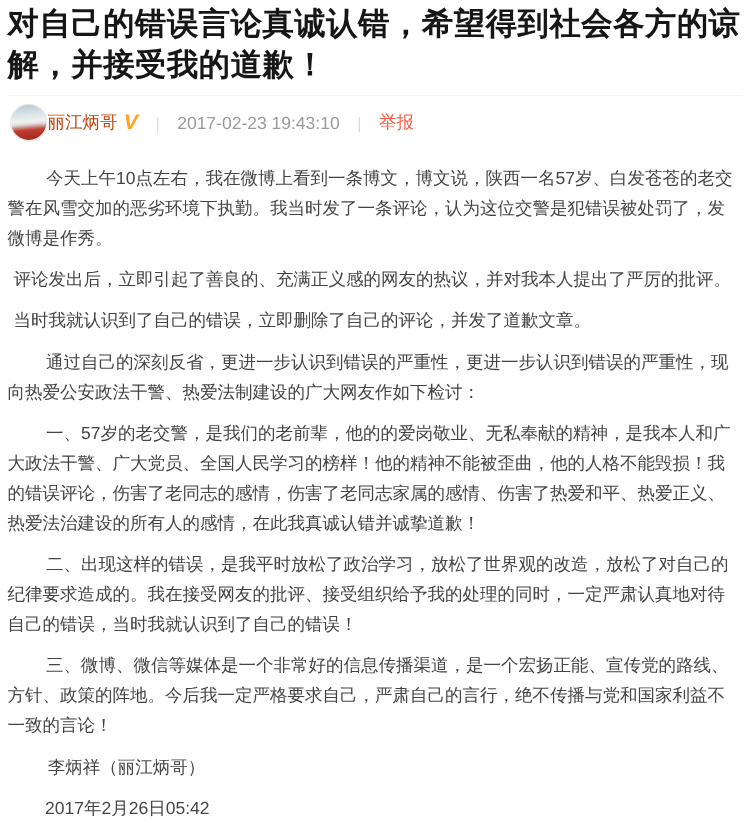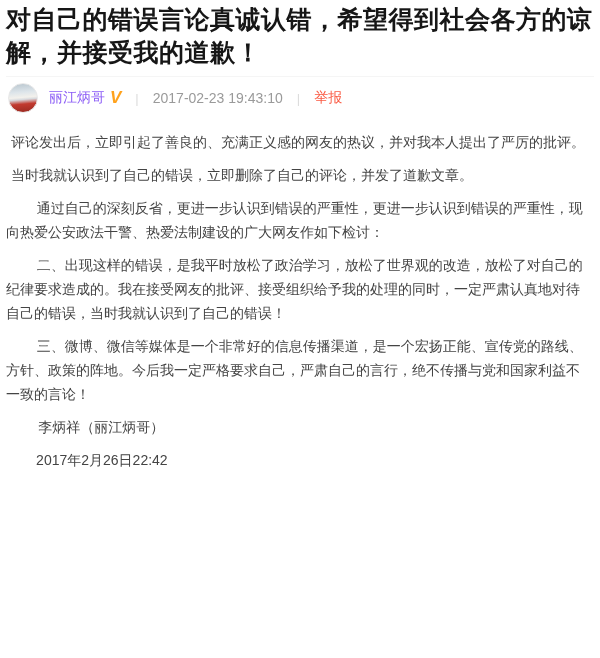--- a/index.html
+++ b/index.html
@@ -43,22 +43,22 @@
     margin-left: 2px;
     background: linear-gradient(175deg,
       #b9c6cf 0%, #dde5ea 30%, #f3f1ec 48%,
       #d8dade 55%, #c23a2f 70%, #992920 100%);
     border: 1px solid #e8e8e8;
     box-sizing: border-box;
     flex: 0 0 auto;
     cursor: pointer;
   }
   .username {
-    margin-left: 11px;
-    color: #8b5cf6;
+    margin-left: 0;
+    color: #c2410c;
     cursor: pointer;
   }
   .v-badge {
     margin-left: 5px;
     color: #ffa21d;
     font-weight: 700;
     font-style: italic;
     font-size: 17px;
   }
   .sep {
@@ -107,22 +107,24 @@
     <div class="avatar"></div>
     <span class="username">丽江炳哥</span>
     <span class="v-badge">V</span>
     <span class="sep">|</span>
     <span class="timestamp">2017-02-23 19:43:10</span>
     <span class="sep">|</span>
     <a class="report-link">举报</a>
   </div>
 
   <div class="article">
+    <p class="ind-lg">今天上午10点左右，我在微博上看到一条博文，博文说，陕西一名57岁、白发苍苍的老交警在风雪交加的恶劣环境下执勤。我当时发了一条评论，认为这位交警是犯错误被处罚了，发微博是作秀。</p>
     <p class="ind-sm">评论发出后，立即引起了善良的、充满正义感的网友的热议，并对我本人提出了严厉的批评。</p>
     <p class="ind-sm">当时我就认识到了自己的错误，立即删除了自己的评论，并发了道歉文章。</p>
     <p class="ind-lg">通过自己的深刻反省，更进一步认识到错误的严重性，更进一步认识到错误的严重性，现向热爱公安政法干警、热爱法制建设的广大网友作如下检讨：</p>
+    <p class="ind-lg">一、57岁的老交警，是我们的老前辈，他的的爱岗敬业、无私奉献的精神，是我本人和广大政法干警、广大党员、全国人民学习的榜样！他的精神不能被歪曲，他的人格不能毁损！我的错误评论，伤害了老同志的感情，伤害了老同志家属的感情、伤害了热爱和平、热爱正义、热爱法治建设的所有人的感情，在此我真诚认错并诚挚道歉！</p>
     <p class="ind-lg">二、出现这样的错误，是我平时放松了政治学习，放松了世界观的改造，放松了对自己的纪律要求造成的。我在接受网友的批评、接受组织给予我的处理的同时，一定严肃认真地对待自己的错误，当时我就认识到了自己的错误！</p>
     <p class="ind-lg">三、微博、微信等媒体是一个非常好的信息传播渠道，是一个宏扬正能、宣传党的路线、方针、政策的阵地。今后我一定严格要求自己，严肃自己的言行，绝不传播与党和国家利益不一致的言论！</p>
     <p class="signature">李炳祥（丽江炳哥）</p>
-    <p class="sign-date">2017年2月26日22:42</p>
+    <p class="sign-date">2017年2月26日05:42</p>
   </div>
 
 </div>
 
 </body></html>

